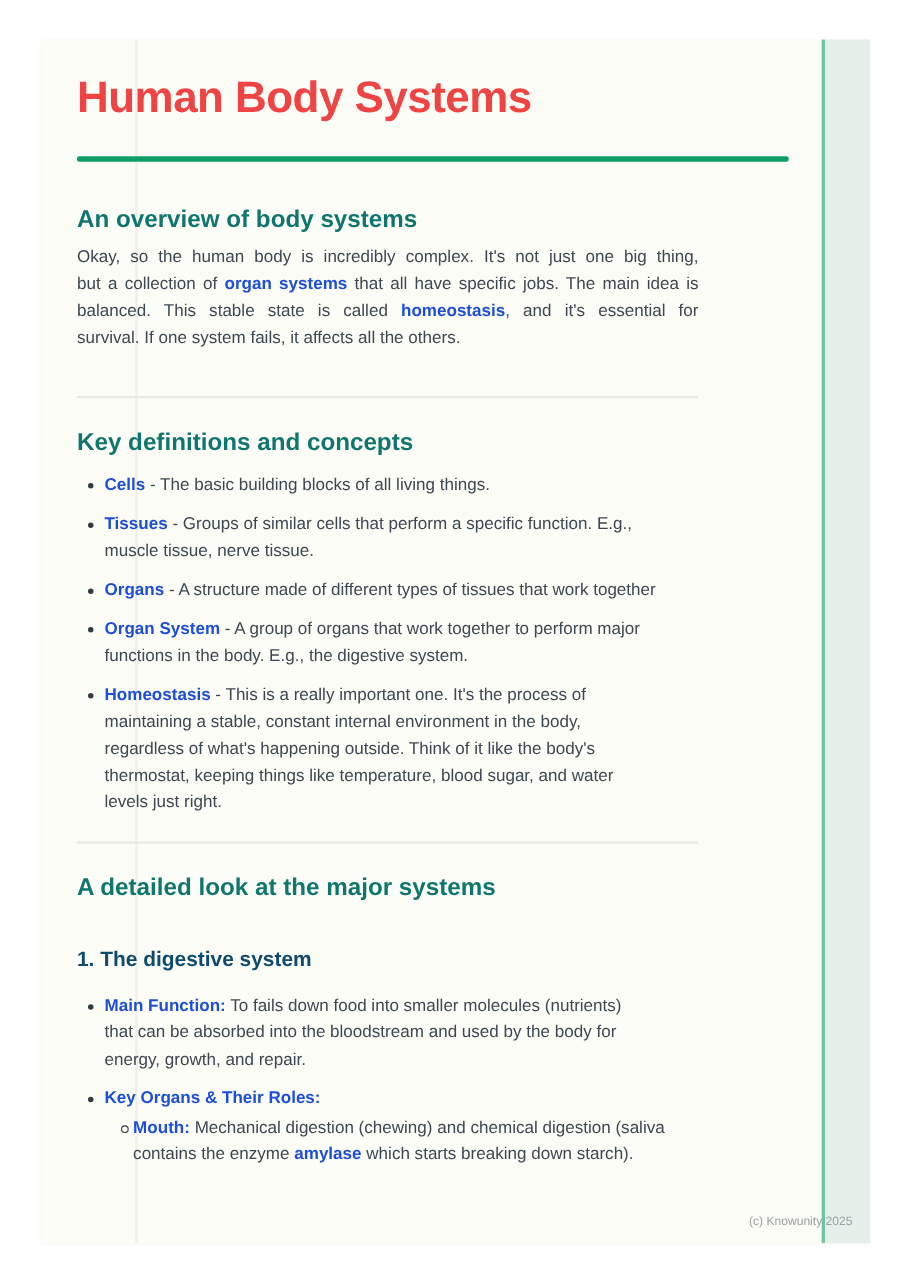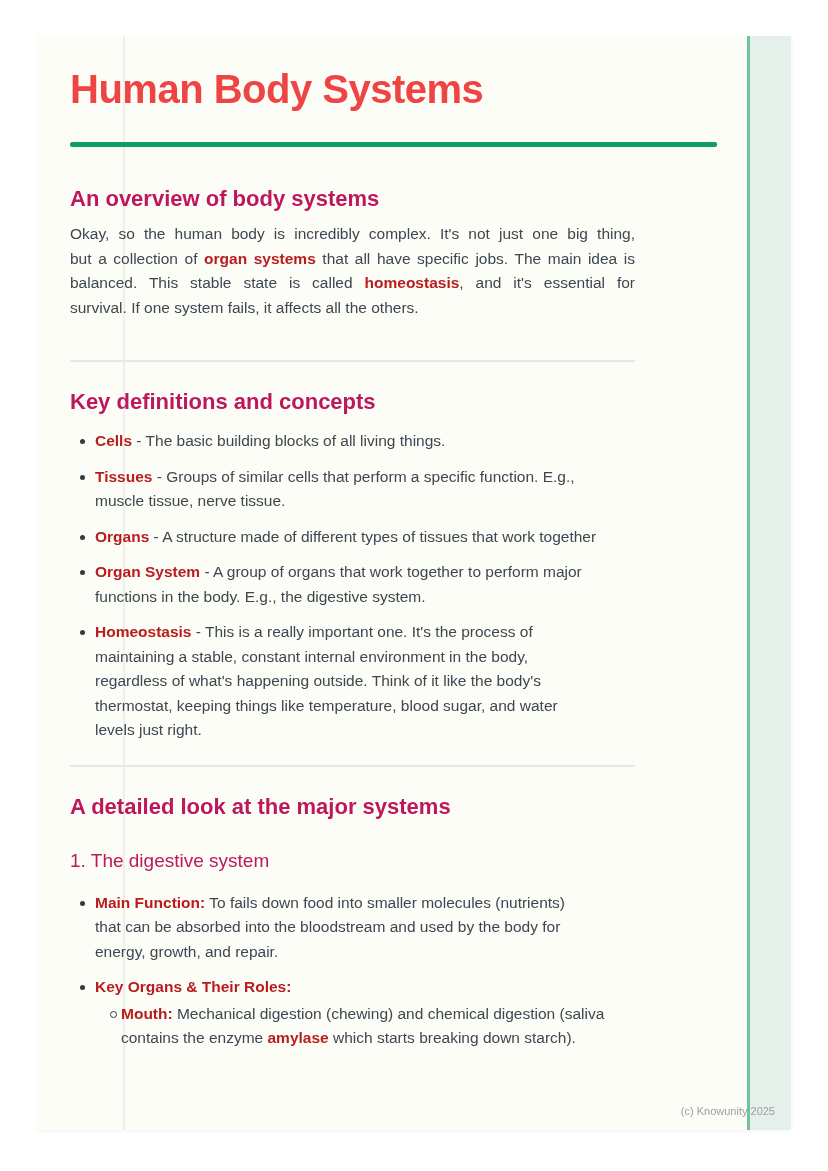--- a/index.html
+++ b/index.html
@@ -30,34 +30,34 @@
     position:absolute; left:32px; top:0; width:565px;
   }
   h1 {
     margin:30px 0 0; font-size:40px; line-height:46px; font-weight:700;
     color:#ef4444; letter-spacing:-0.5px; white-space:nowrap;
   }
   .title-rule {
     margin-top:30px; width:647px; height:5px; background:#0f9d66; border-radius:2px;
   }
   h2 {
-    font-size:22px; line-height:28px; font-weight:700; color:#be185d; margin:0;
+    font-size:22px; line-height:28px; font-weight:700; color:#0f766e; margin:0;
   }
   h2.ov { margin-top:38px; }
   h2.df { margin-top:26px; }
   h2.sy { margin-top:26px; }
   h3 {
-    font-size:19px; line-height:24px; font-weight:400; color:#be185d; margin:28px 0 0;
+    font-size:19px; line-height:24px; font-weight:700; color:#0c4a6e; margin:40px 0 0;
   }
   .para {
     margin-top:9px; font-size:15.5px; line-height:24.5px; color:#3d4751;
   }
   .para .rl { text-align:justify; text-align-last:justify; }
   .para .rl:last-child { text-align-last:left; }
-  b { font-weight:700; color:#b91c1c; }
+  b { font-weight:700; color:#1d4ed8; }
   hr.divider {
     border:none; height:2px; background:#e8e8e4; width:565px; margin:0;
   }
   hr.d1 { margin-top:40px; }
   hr.d2 { margin-top:22px; }
   ul.blist {
     list-style:none; margin:13px 0 0; padding:0;
     font-size:15.5px; line-height:24.5px; color:#3d4751;
   }
   ul.blist.second { margin-top:18px; }

